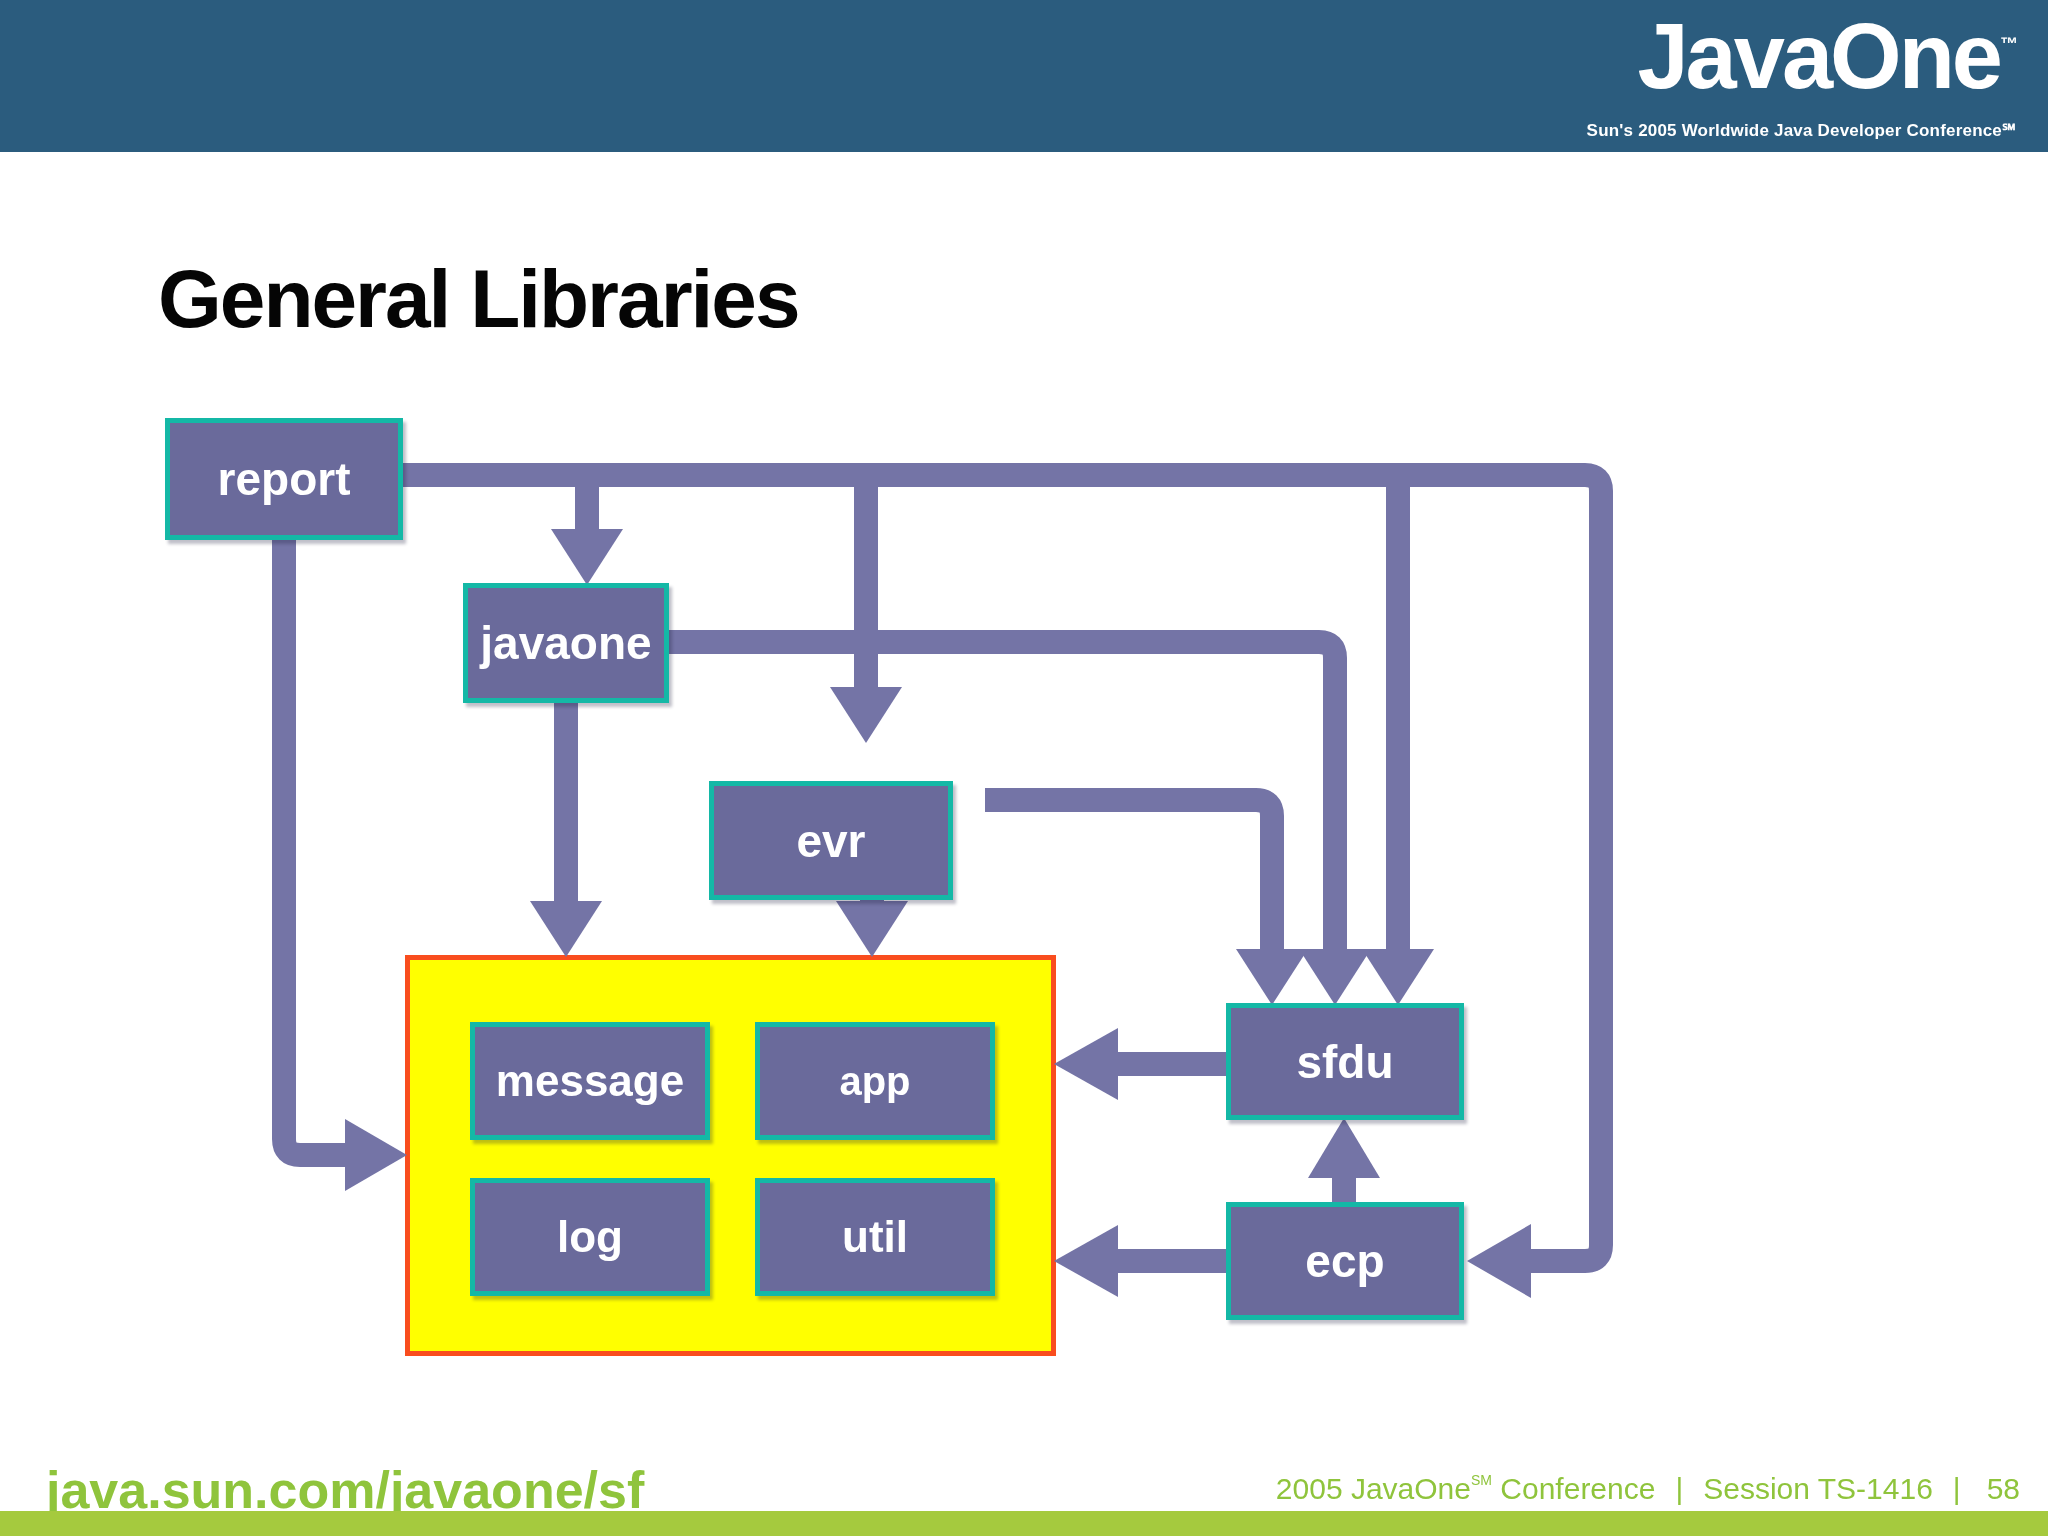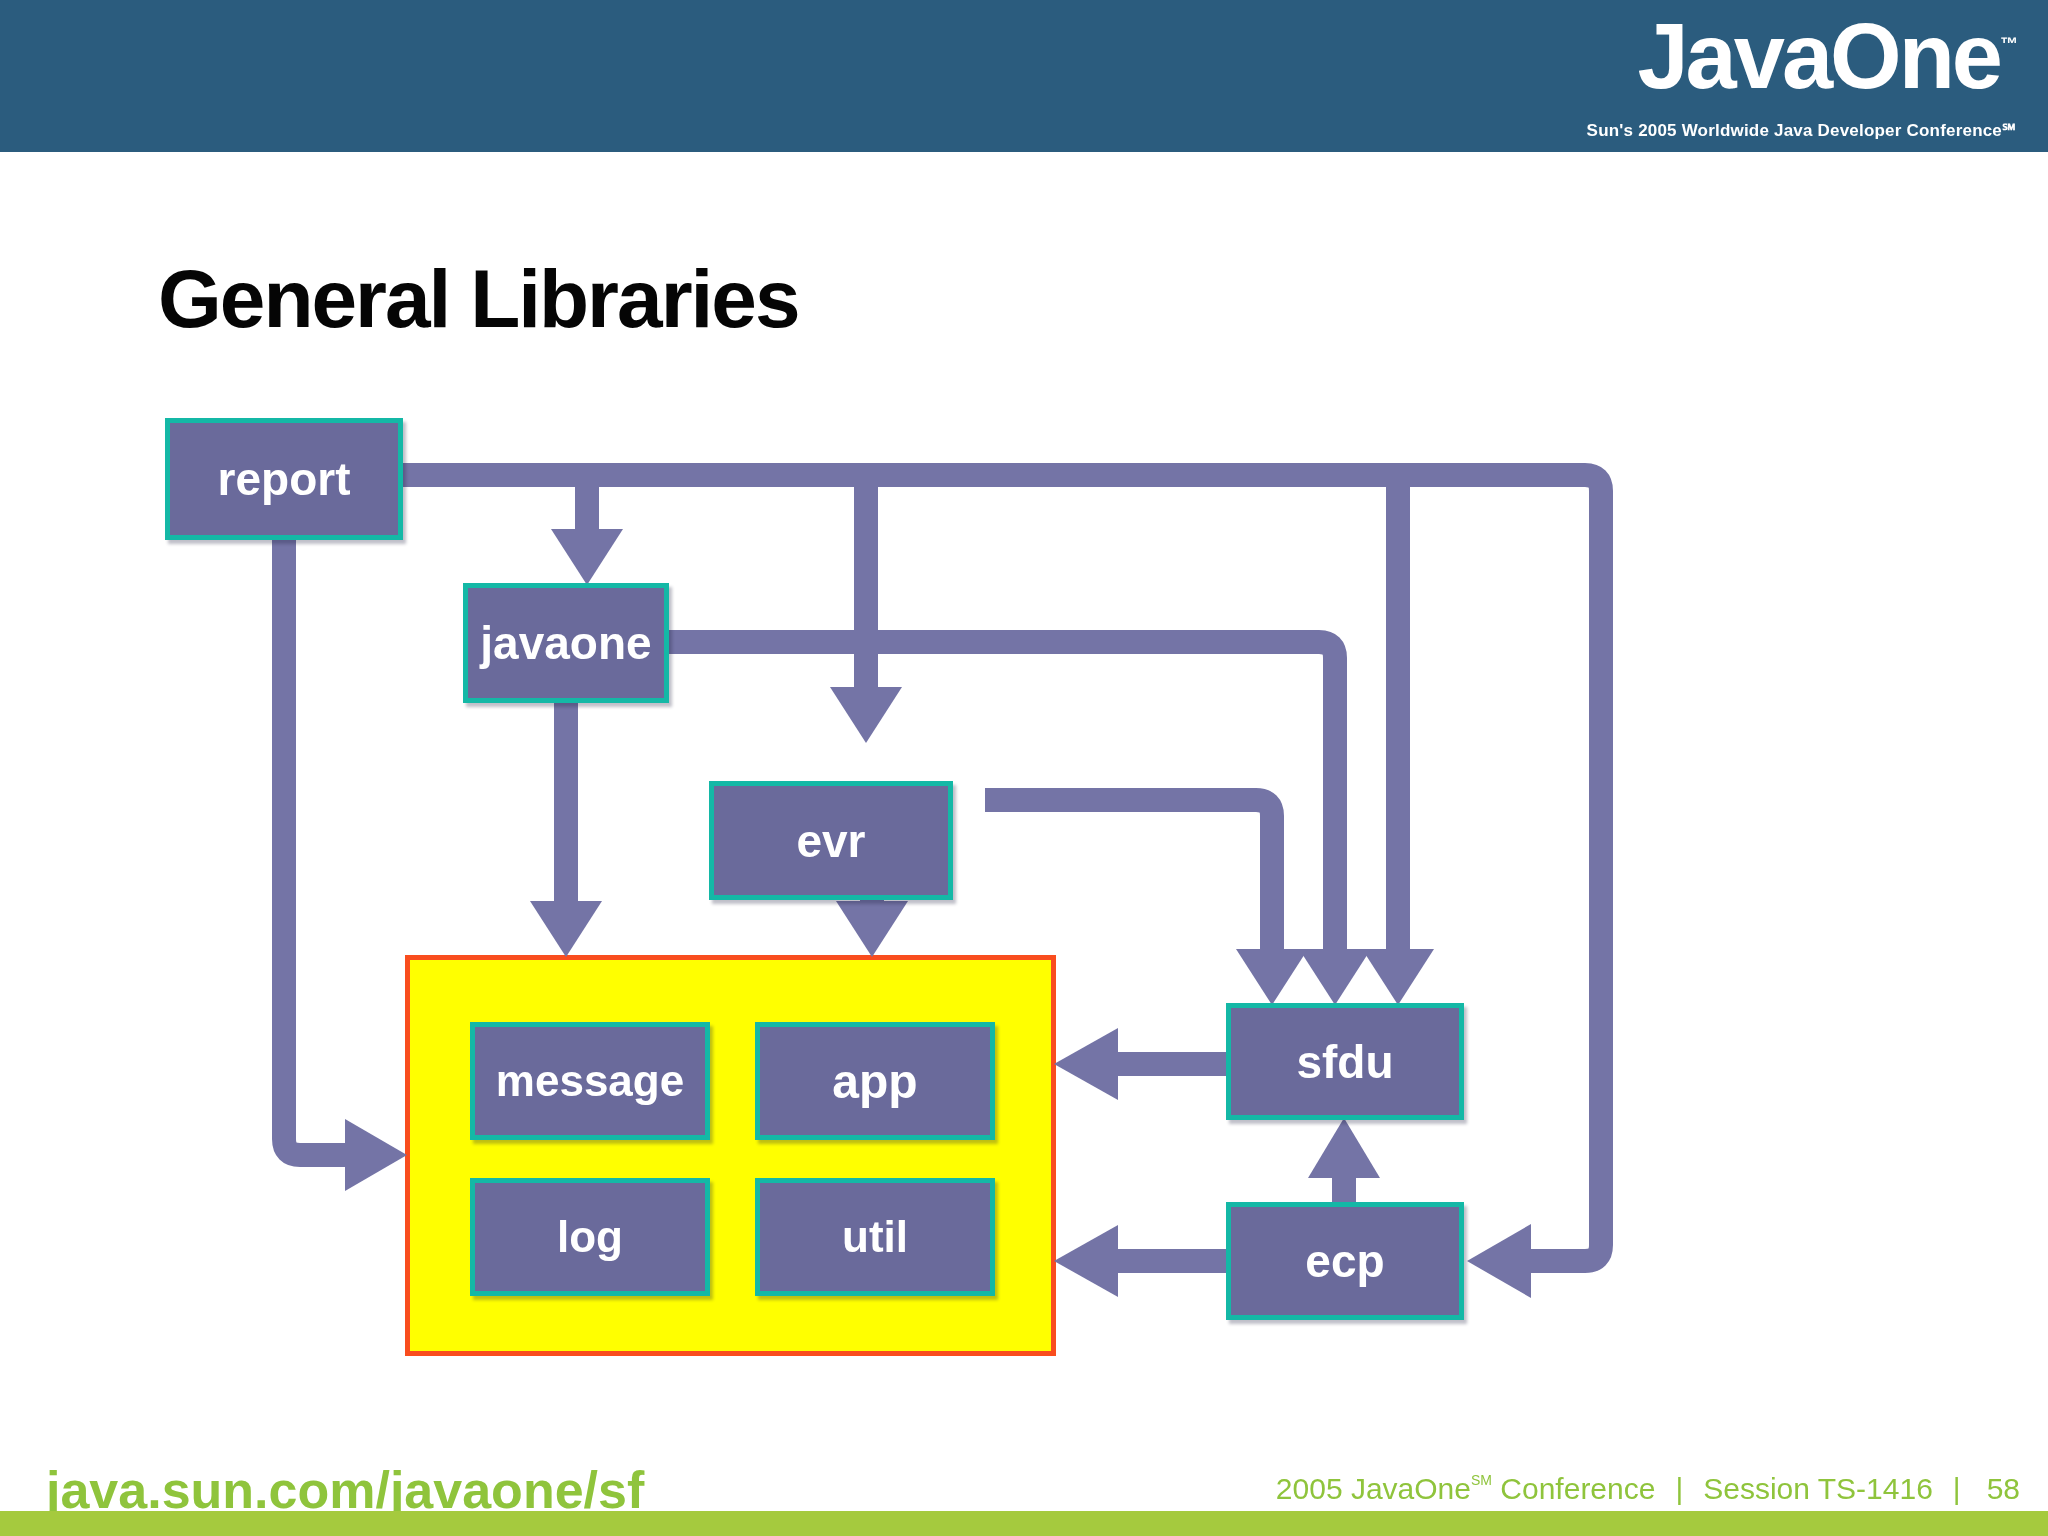--- a/index.html
+++ b/index.html
@@ -33,21 +33,21 @@
     position:absolute;z-index:3;box-sizing:border-box;
     background:#6a6a9b;border:5px solid #14b8a6;
     display:flex;align-items:center;justify-content:center;
     color:#ffffff;font-weight:bold;font-size:46px;
     box-shadow:3px 4px 3px rgba(30,30,60,0.28);
   }
   .node-report {left:165px; top:418px;  width:238px;height:122px;}
   .node-product{left:463px; top:583px;  width:206px;height:120px;}
   .node-evr    {left:709px; top:741px;  width:244px;height:119px;margin-top:40px;}
   .node-message{left:470px; top:1022px; width:240px;height:118px;font-size:44px;}
-  .node-app    {left:755px; top:1022px; width:240px;height:118px;font-size:48px;}
+  .node-app    {left:755px; top:1022px; width:240px;height:118px;font-size:40px;}
   .node-log    {left:470px; top:1178px; width:240px;height:118px;font-size:44px;}
   .node-util   {left:755px; top:1178px; width:240px;height:118px;font-size:44px;}
   .node-sfdu   {left:1226px;top:1003px; width:238px;height:117px;}
   .node-ecp    {left:1226px;top:1202px; width:238px;height:118px;}
   
   .footer-bar{position:absolute;left:0;bottom:0;width:2048px;height:25px;background:#a5ca3e;}
   .footer-url{
     position:absolute;left:46px;top:1460px;font-size:52px;font-weight:bold;color:#8fc43c;
   }
   .footer-right{

